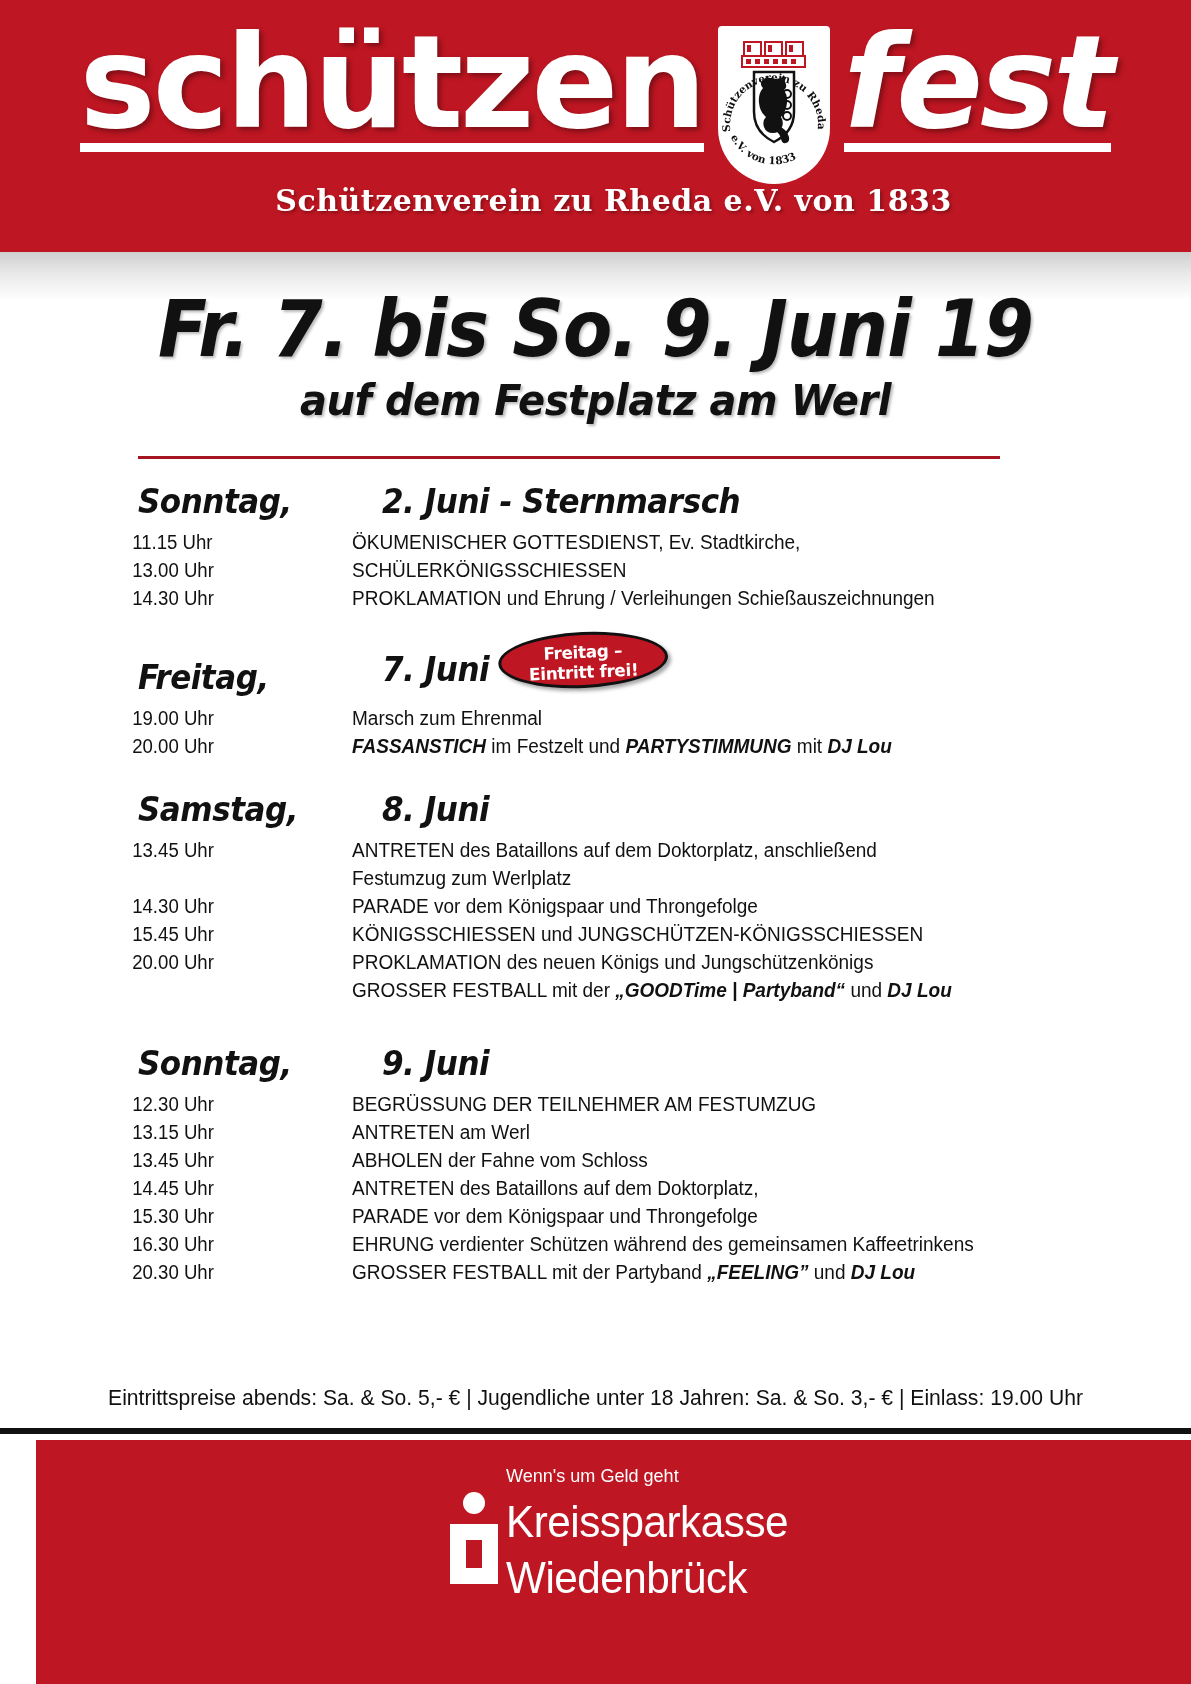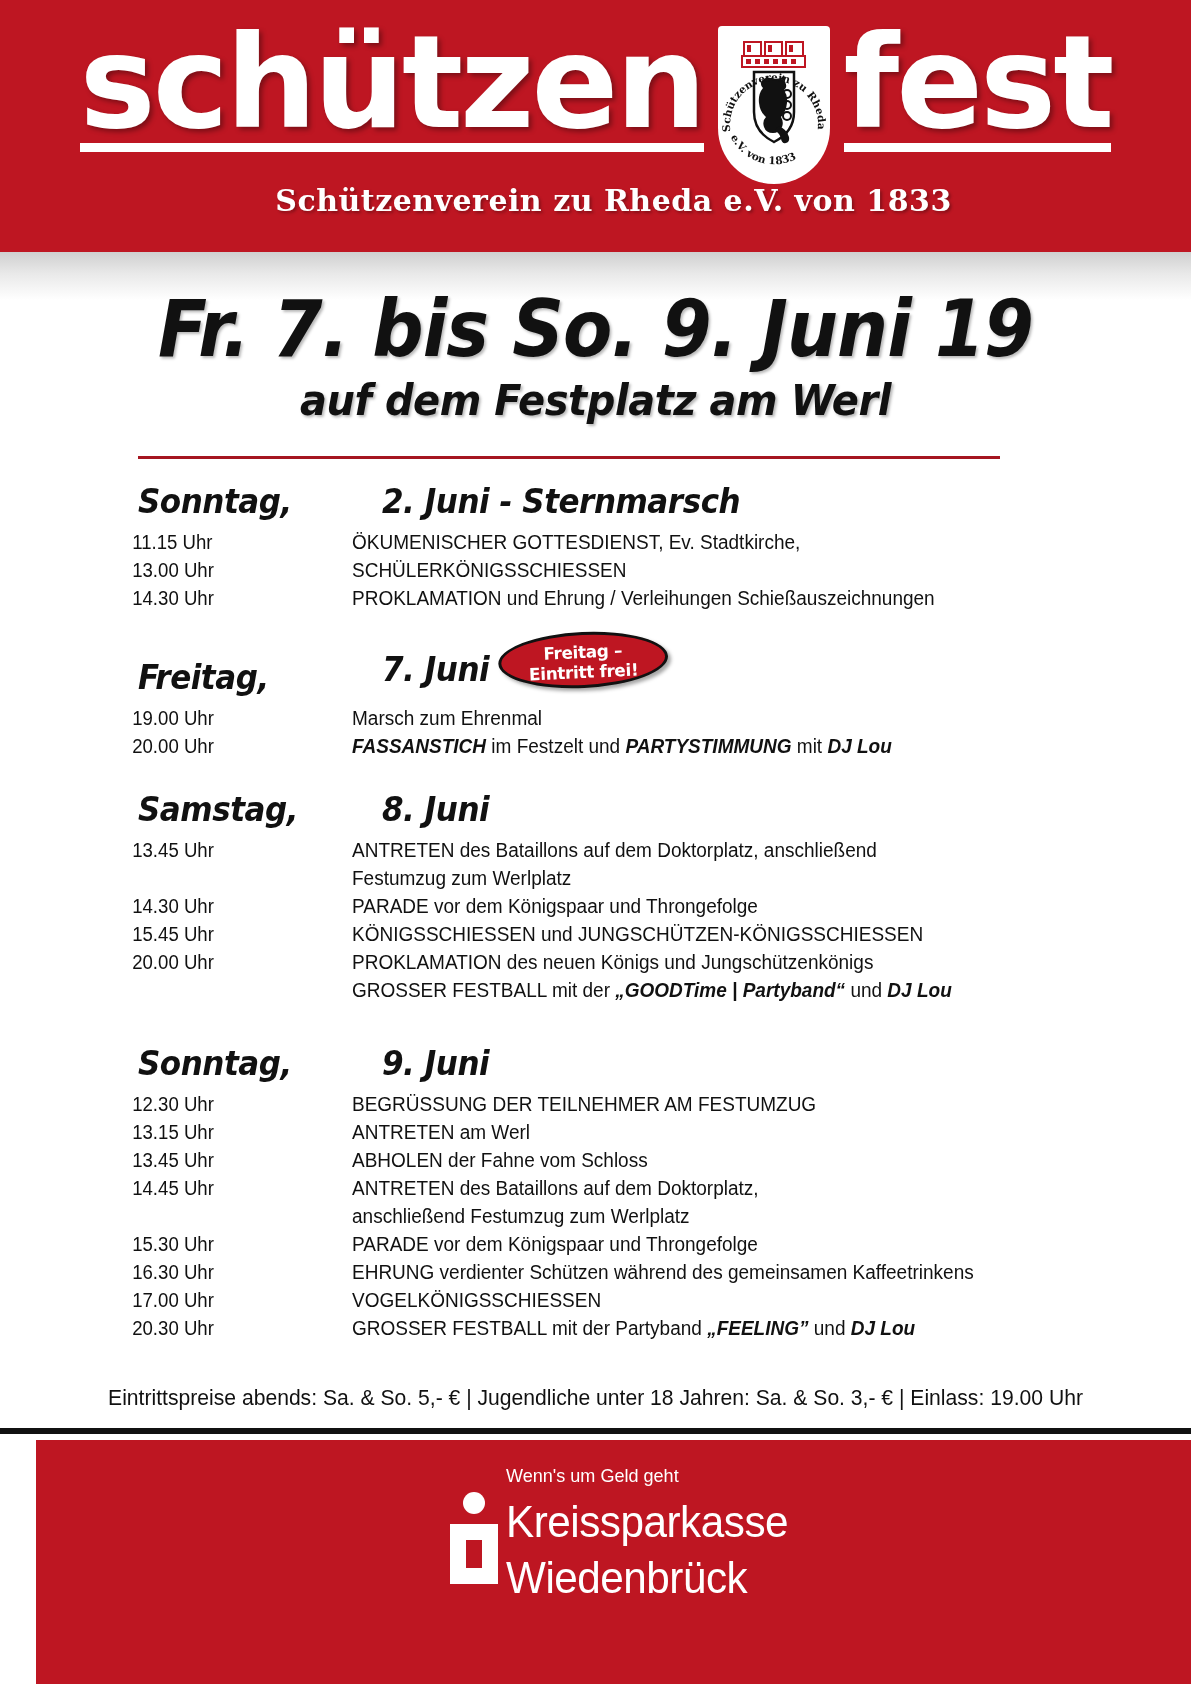--- a/index.html
+++ b/index.html
@@ -51,21 +51,21 @@
   }
   .word::after {
     content: "";
     position: absolute;
     left: 0; right: 0;
     bottom: 6px;
     height: 9px;
     background: #ffffff;
   }
   .word-left  { margin-right: 14px; }
-  .word-right { margin-left: 14px; }
+  .word-right { margin-left: 14px; font-style: italic; }
 
   
   .crest {
     position: relative;
     width: 112px;
     height: 158px;
     margin-top: 18px;
     background: #ffffff;
     border-radius: 4px 4px 56px 56px;
     flex: 0 0 auto;
@@ -468,34 +468,26 @@
         </div>
         <div class="row">
           <div class="row-time">13.45 Uhr</div>
           <div class="row-desc">ABHOLEN der Fahne vom Schloss</div>
         </div>
         <div class="row">
           <div class="row-time">14.45 Uhr</div>
           <div class="row-desc">ANTRETEN des Bataillons auf dem Doktorplatz,</div>
         </div>
         <div class="row">
-          <div class="row-time"></div>
-          <div class="row-desc">anschließend Festumzug zum Werlplatz</div>
-        </div>
-        <div class="row">
           <div class="row-time">15.30 Uhr</div>
           <div class="row-desc">PARADE vor dem Königspaar und Throngefolge</div>
         </div>
         <div class="row">
           <div class="row-time">16.30 Uhr</div>
           <div class="row-desc">EHRUNG verdienter Schützen während des gemeinsamen Kaffeetrinkens</div>
-        </div>
-        <div class="row">
-          <div class="row-time">17.00 Uhr</div>
-          <div class="row-desc">VOGELKÖNIGSSCHIESSEN</div>
         </div>
         <div class="row">
           <div class="row-time">20.30 Uhr</div>
           <div class="row-desc">GROSSER FESTBALL mit der Partyband <b>„FEELING”</b> und <b>DJ Lou</b></div>
         </div>
         <div class="gap-md"></div>
       </div>
     </div>
 
   <div class="prices">Eintrittspreise abends: Sa. &amp; So. 5,- € | Jugendliche unter 18 Jahren: Sa. &amp; So. 3,- € | Einlass: 19.00 Uhr</div>

